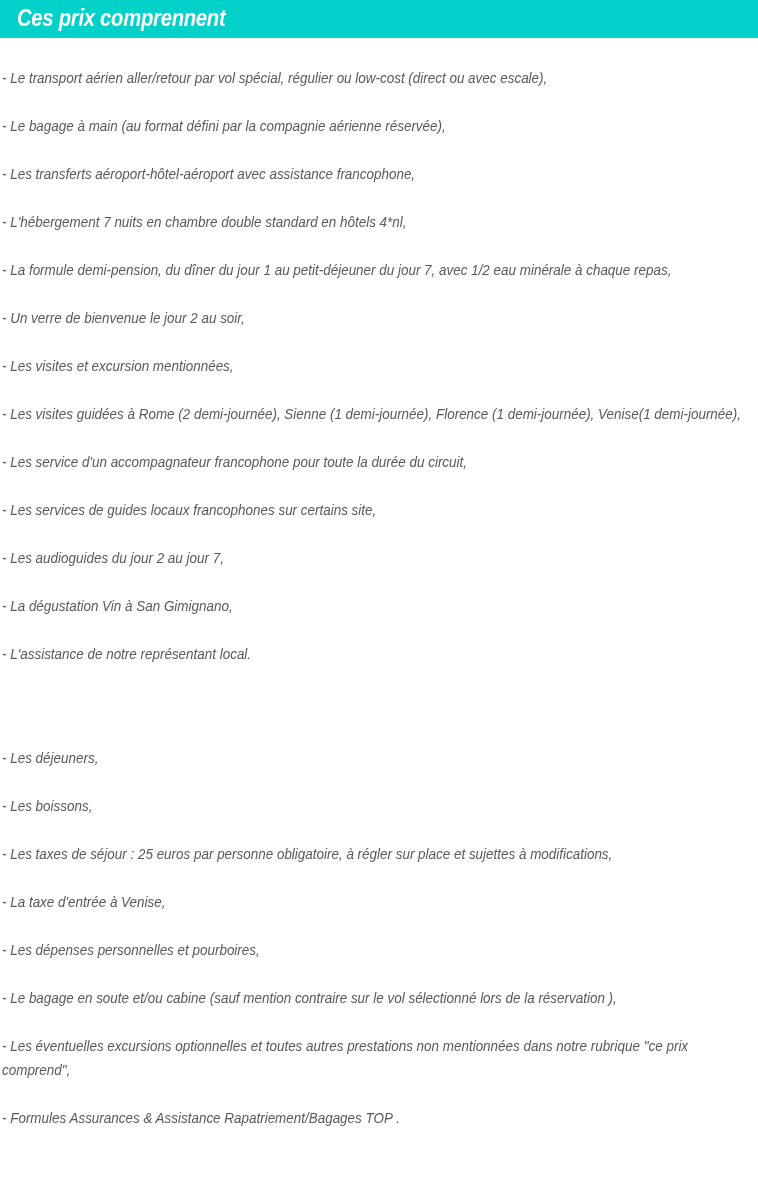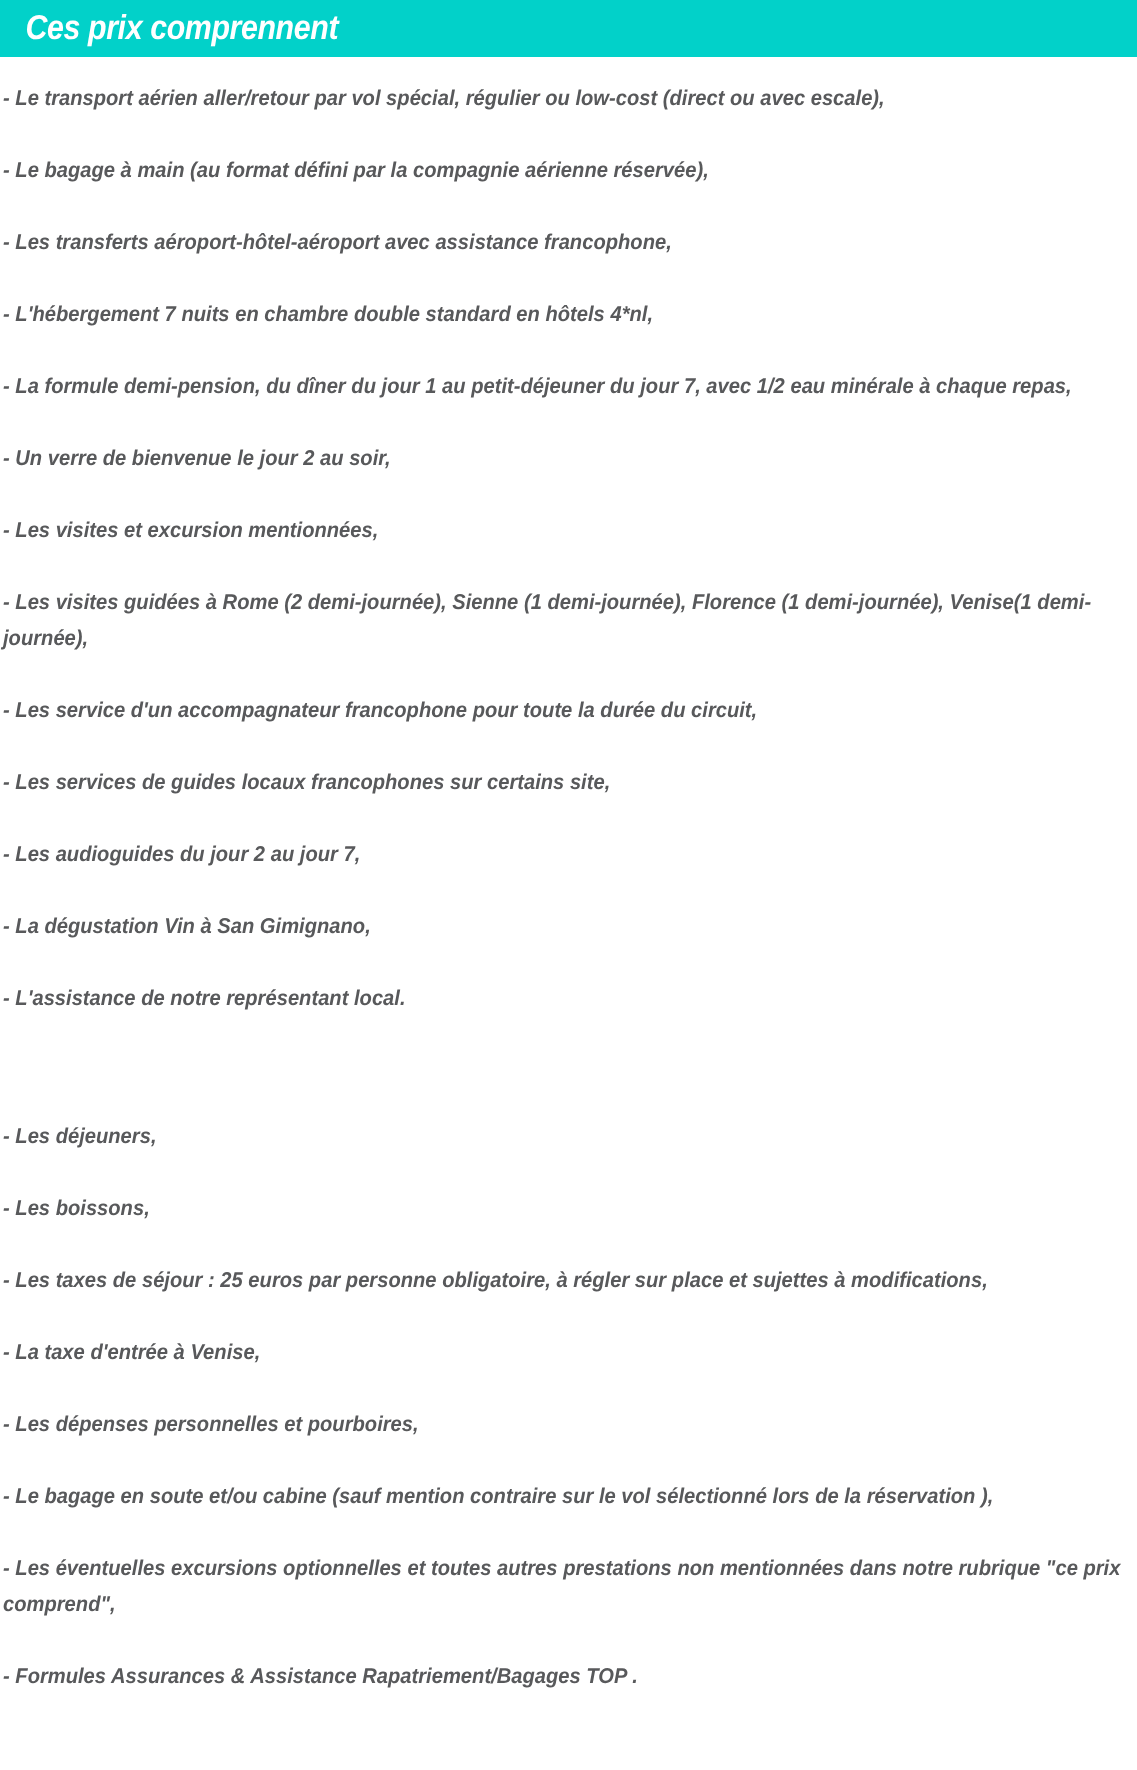--- a/index.html
+++ b/index.html
@@ -37,23 +37,22 @@
     font-weight: bold;
     font-style: italic;
     letter-spacing: -0.3px;
     transform: scaleX(0.88);
     transform-origin: left center;
     white-space: nowrap;
   }
 
   
   .section-body {
-    padding: 4px 0 0 2px;
+    padding: 16px 0 0 2px;
     margin: 0;
-    font-weight: bold;
   }
   .bullet-line {
     color: #58595b;
     font-family: "Liberation Sans", "DejaVu Sans", sans-serif;
     font-size: 14.3px;
     font-style: italic;
     line-height: 24px;
     margin: 0;
     padding: 12px 40px 12px 0;
     transform: scaleX(0.94);

